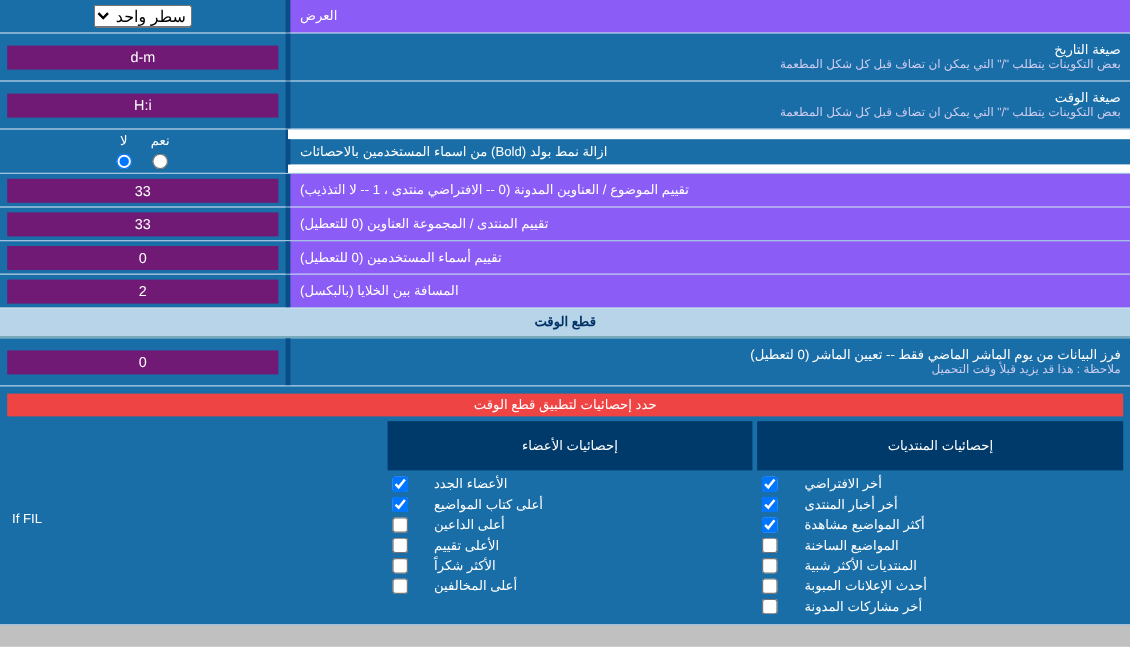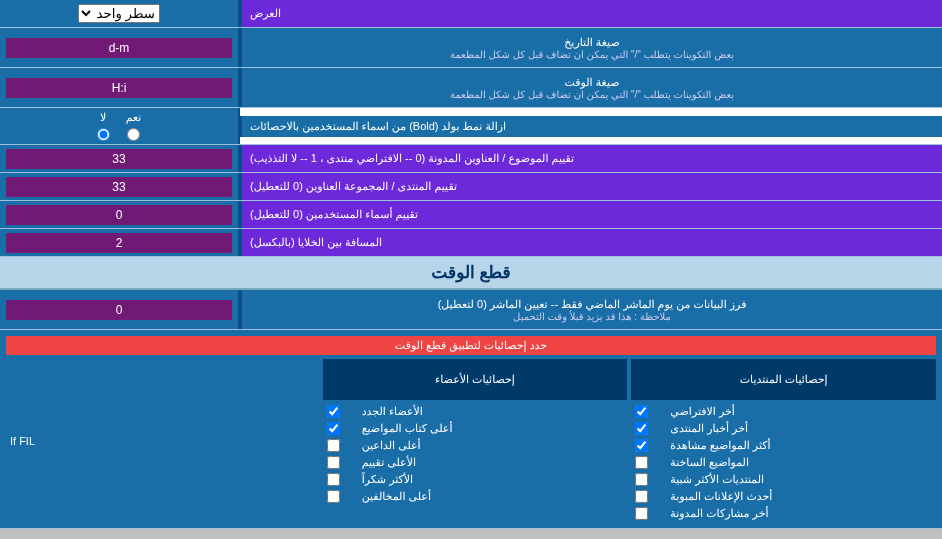--- a/index.html
+++ b/index.html
@@ -14,21 +14,21 @@
       background: #fff;
     }
     .row {
       display: flex;
       border-bottom: 1px solid #a0c0e0;
       min-height: 28px;
       align-items: stretch;
     }
     .row-label {
       flex: 1;
-      background: #6d28d9;
+      background: #8b5cf6;
       color: #fff;
       padding: 4px 8px;
       display: flex;
       align-items: center;
       justify-content: flex-end;
       text-align: right;
       font-size: 11px;
       border-left: 2px solid #0a4e88;
     }
     .row-input {
@@ -50,21 +50,21 @@
       font-size: 12px;
       direction: ltr;
     }
     .section-header {
       background: #b8d4e8;
       color: #003366;
       font-weight: bold;
       text-align: center;
       padding: 5px;
       border-bottom: 2px solid #7ab;
-      font-size: 17px;
+      font-size: 11px;
     }
     .radio-row {
       display: flex;
       border-bottom: 1px solid #a0c0e0;
       min-height: 26px;
       align-items: center;
     }
     .radio-label {
       flex: 1;
       background: #1a6ea8;
@@ -146,21 +146,21 @@
       min-height: 40px;
       align-items: stretch;
     }
     .desc-label {
       flex: 1;
       background: #1a6ea8;
       color: #fff;
       padding: 4px 8px;
       display: flex;
       flex-direction: column;
-      align-items: center;
+      align-items: flex-start;
       justify-content: center;
       text-align: right;
       font-size: 11px;
       border-left: 2px solid #0a4e88;
     }
   </style>
 </head>
 <body>
 
 <div class="container">

